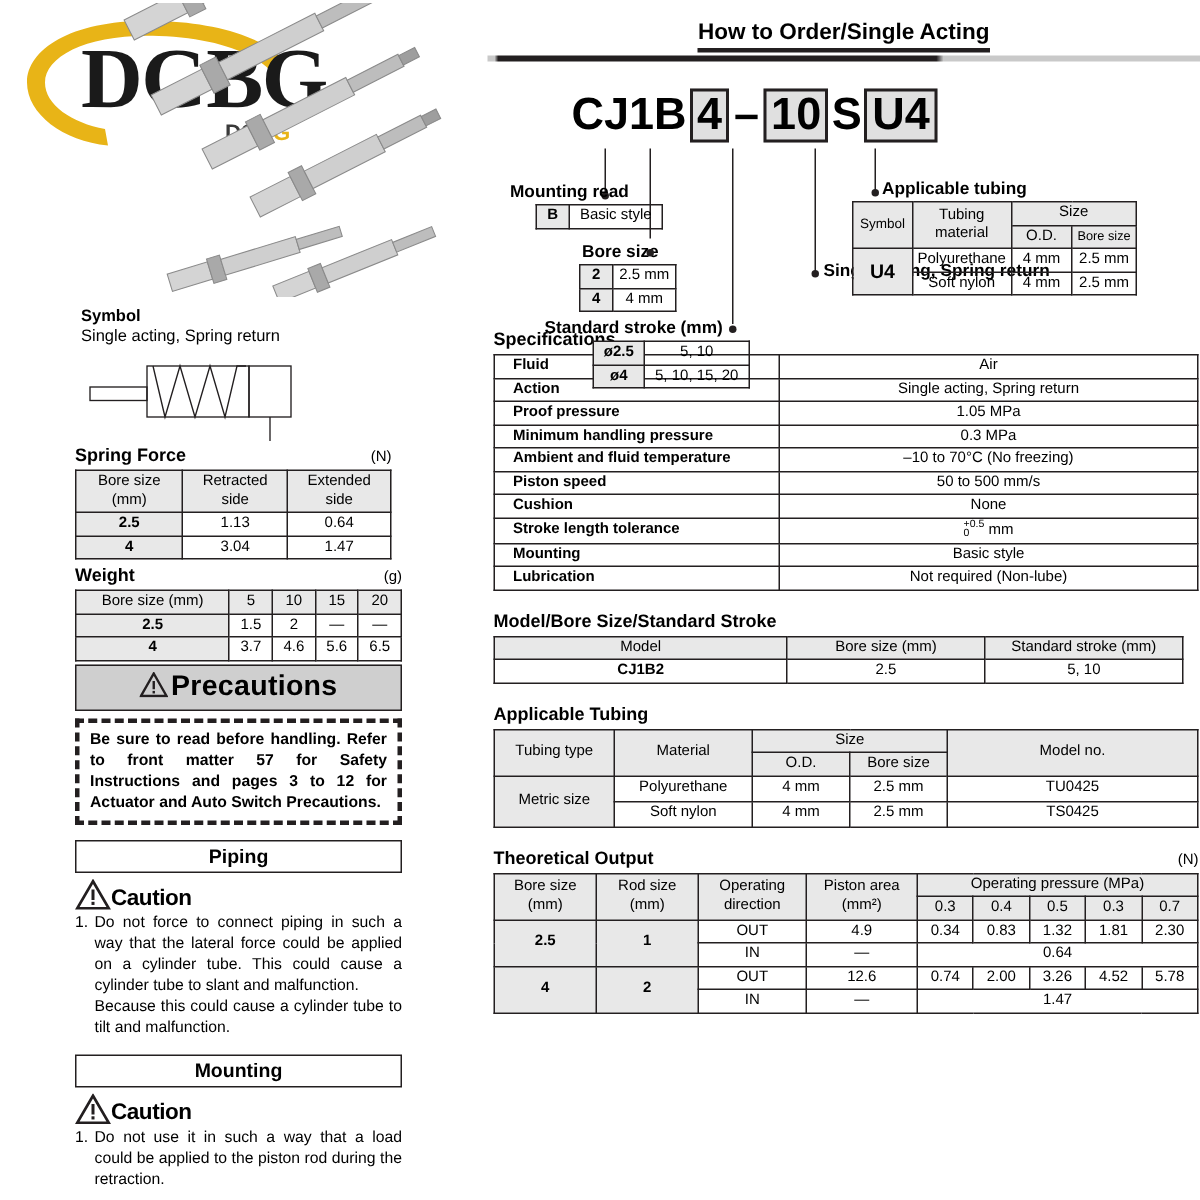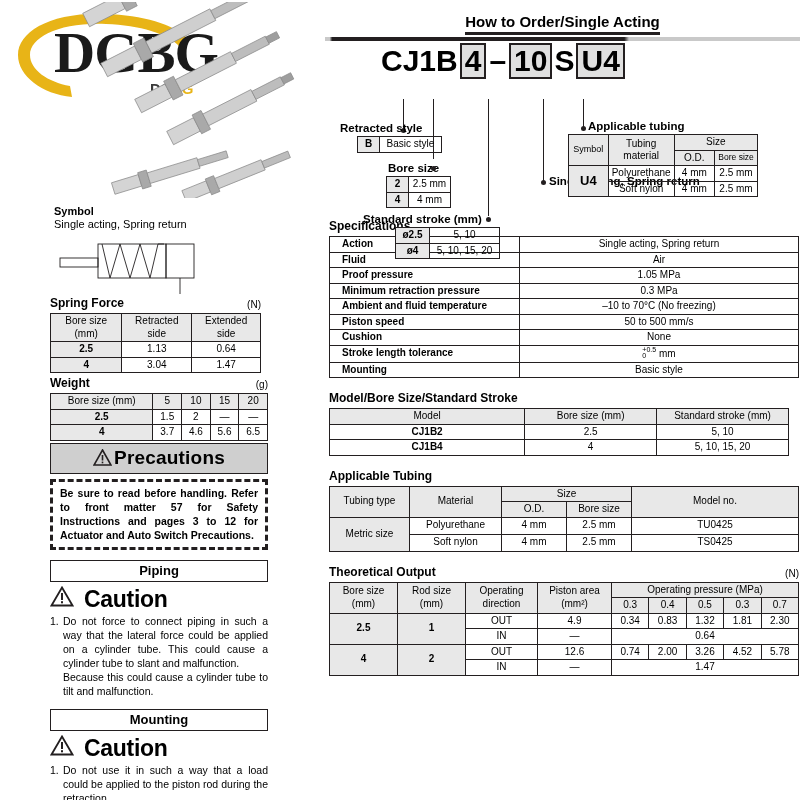--- a/index.html
+++ b/index.html
@@ -51,35 +51,35 @@
     font-size:19px; font-weight:700; padding:3px 0 4px; letter-spacing:0.2px;
   }
   .dashed {
     border:3px dashed #231f20; padding:5px 7px; margin-top:5px;
     font-size:10.5px; font-weight:700; line-height:1.32; text-align:justify;
   }
   .sub-bar {
     border:1px solid #231f20; text-align:center; font-size:13px;
     font-weight:700; padding:2px 0 3px; margin-top:10px; background:#fff;
   }
-  .caution { font-size:23px; font-weight:700; margin:4px 0 2px; display:flex;
-    align-items:flex-start; gap:10px; letter-spacing:-0.3px; }
+  .caution { font-size:15px; font-weight:700; margin:4px 0 2px; display:flex;
+    align-items:flex-end; gap:0; letter-spacing:-0.3px; }
   .note { display:flex; font-size:10.5px; line-height:1.33; }
   .note .n { width:13px; flex:0 0 13px; font-weight:400; }
   .note .t { flex:1; text-align:justify; }
 
   
   .title { text-align:center; font-size:15px; font-weight:700; padding-top:13px; }
   .title span { border-bottom:3px solid #231f20; padding-bottom:2px; }
   .rule { height:4px; margin-top:7px;
     background:linear-gradient(to right,#c9c9c9 0%,#c9c9c9 1%,#231f20 1.5%,#231f20 63%,#c9c9c9 64%,#c9c9c9 100%); }
 
   
   .order { position:relative; height:178px; }
-  .code { position:absolute; left:55px; top:2px; display:flex; align-items:center;
+  .code { position:absolute; left:55px; top:18px; display:flex; align-items:center;
     font-size:30px; font-weight:700; letter-spacing:0px; }
   .code .plain { padding:0 1px; }
   .code .bx { background:#e0e0e0; border:2px solid #231f20; padding:0 3px; margin:0 1px; line-height:1.05; }
   .dash { padding:0 2px; }
   .lead { position:absolute; background:#231f20; width:1.4px; }
   .dot { position:absolute; width:5px; height:5px; border-radius:50%; background:#231f20; }
   .olab { position:absolute; font-size:11.5px; font-weight:700; white-space:nowrap; }
   .otab { position:absolute; }
   .otab table td { font-size:10px; }
   .gap { height:13px; }
@@ -288,21 +288,21 @@
     <div class="lead" style="left:78px;  top:58px; height:32px;"></div>
     <div class="lead" style="left:108px; top:58px; height:60px;"></div>
     <div class="lead" style="left:163px; top:58px; height:117px;"></div>
     <div class="lead" style="left:218px; top:58px; height:84px;"></div>
     <div class="lead" style="left:258px; top:58px; height:30px;"></div>
 
     <div class="dot" style="left:75.5px;  top:87px;"></div>
     <div class="dot" style="left:215.5px; top:139px;"></div>
     <div class="dot" style="left:255.5px; top:85px;"></div>
 
-    <div class="olab" style="left:15px; top:81px;">Retracted style</div>
+    <div class="olab" style="left:15px; top:81px;">Mounting read</div>
     <div class="otab" style="left:32px; top:95px; width:85px;">
       <table>
           <tbody id="oc-mount">
             <tr>
               <td class="sh b" style="width: 22px;">B</td>
               <td>Basic style</td>
             </tr>
           </tbody>
         </table>
     </div>
@@ -370,33 +370,33 @@
         </tbody>
       </table>
     </div>
   </div>
 
   <div style="padding:0 1px 0 4px">
     <div class="sec-h">Specifications</div>
     <table class="spec">
         <tbody id="spec-body">
           <tr>
+            <td class="k">Fluid</td>
+            <td>Air</td>
+          </tr>
+          <tr>
             <td class="k">Action</td>
             <td>Single acting, Spring return</td>
           </tr>
           <tr>
-            <td class="k">Fluid</td>
-            <td>Air</td>
-          </tr>
-          <tr>
             <td class="k">Proof pressure</td>
             <td>1.05 MPa</td>
           </tr>
           <tr>
-            <td class="k">Minimum retraction pressure</td>
+            <td class="k">Minimum handling pressure</td>
             <td>0.3 MPa</td>
           </tr>
           <tr>
             <td class="k">Ambient and fluid temperature</td>
             <td>–10 to 70°C (No freezing)</td>
           </tr>
           <tr>
             <td class="k">Piston speed</td>
             <td>50 to 500 mm/s</td>
           </tr>
@@ -404,20 +404,24 @@
             <td class="k">Cushion</td>
             <td>None</td>
           </tr>
           <tr>
             <td class="k">Stroke length tolerance</td>
             <td><span><span style="display:inline-block;font-size:7px;line-height:0.95;text-align:left;vertical-align:-1px">+0.5<br>0</span> mm</span></td>
           </tr>
           <tr>
             <td class="k">Mounting</td>
             <td>Basic style</td>
+          </tr>
+          <tr>
+            <td class="k">Lubrication</td>
+            <td>Not required (Non-lube)</td>
           </tr>
         </tbody>
       </table>
   </div>
 
   <div class="gap"></div>
 
   <div style="padding:0 11px 0 4px">
     <div class="sec-h">Model/Bore Size/Standard Stroke</div>
     <table>
@@ -426,25 +430,20 @@
             <td class="sh" style="width: 185px;">Model</td>
             <td class="sh" style="width: 125px;">Bore size (mm)</td>
             <td class="sh" style="width: 125px;">Standard stroke (mm)</td>
           </tr>
         </thead>
       <tbody id="mb-body">
           <tr>
             <td class="b">CJ1B2</td>
             <td>2.5</td>
             <td>5, 10</td>
-          </tr>
-          <tr>
-            <td class="b">CJ1B4</td>
-            <td>4</td>
-            <td>5, 10, 15, 20</td>
           </tr>
         </tbody>
     </table>
   </div>
 
   <div class="gap"></div>
 
   <div style="padding:0 1px 0 4px">
     <div class="sec-h">Applicable Tubing</div>
     <table>

